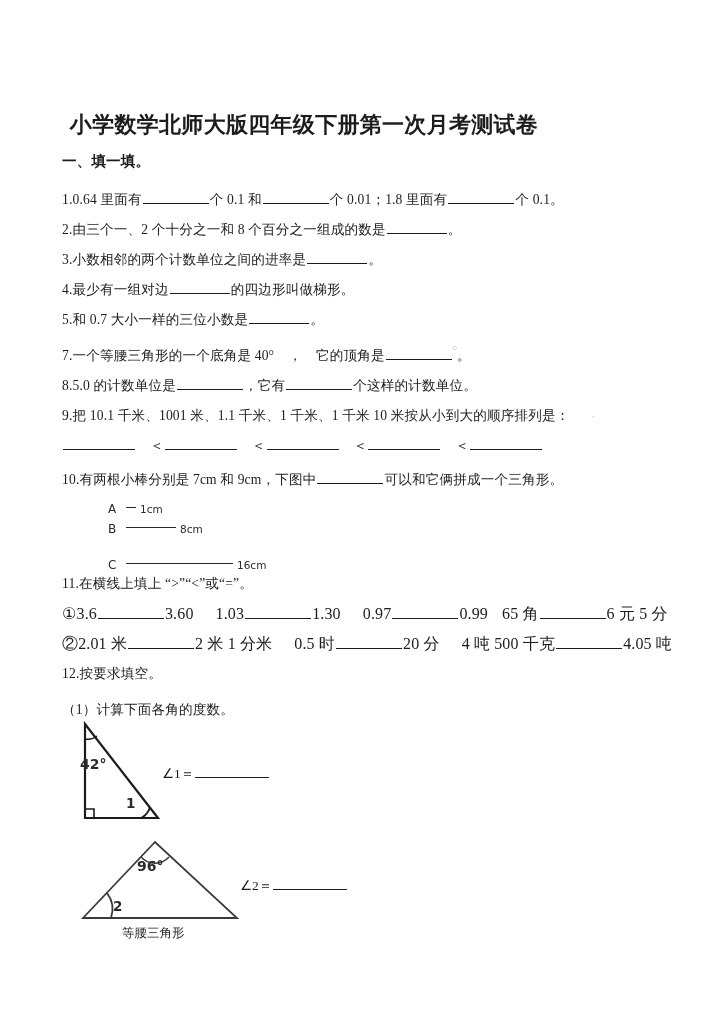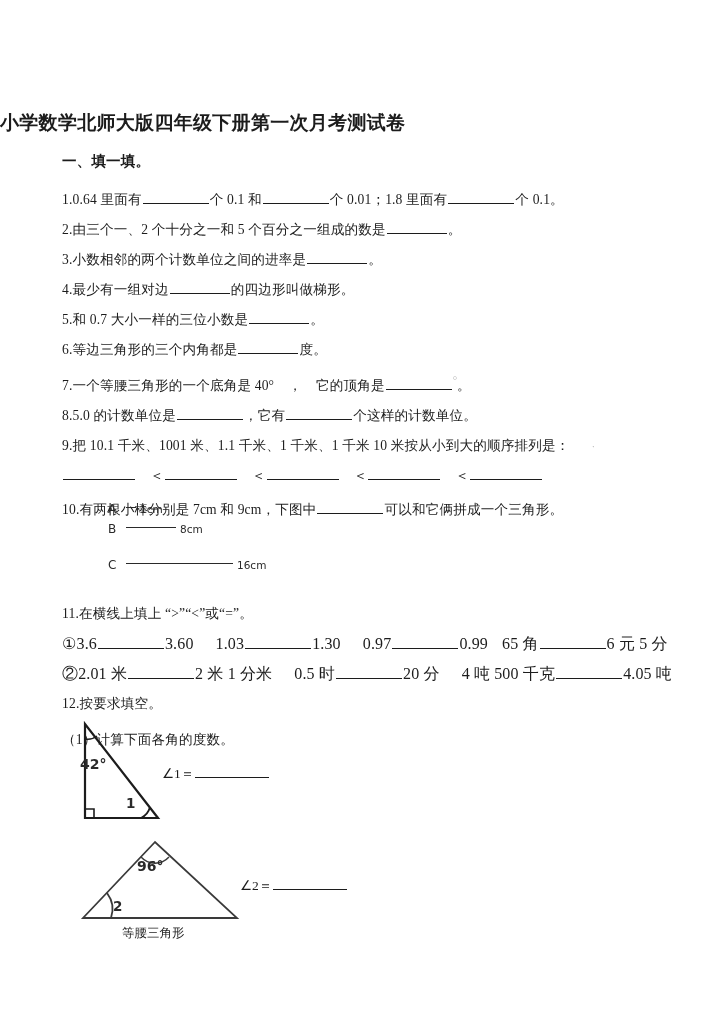--- a/index.html
+++ b/index.html
@@ -20,21 +20,22 @@
     left: 0; top: 0;
     width: 724px;
     height: 1024px;
     background: #fff;
   }
   .doc-title {
     position: absolute;
     left: 0;
     top: 110px;
     width: 608px;
-    font-size: 19px;
+    text-align: center;
+    font-size: 22px;
     font-weight: bold;
     letter-spacing: 0.3px;
   }
   .body-col {
     position: absolute;
     left: 62px;
     top: 152px;
     width: 605px;
   }
   .sec-head {
@@ -140,29 +141,28 @@
 <div class="page">
 
   <div class="doc-title">小学数学北师大版四年级下册第一次月考测试卷</div>
 
   <div class="body-col">
 
     <div class="sec-head">一、填一填。</div>
 
     <p class="q"><span>1.</span><span>0.64 里面有</span><span class="blank b-lg"></span><span>个 0.1 和</span><span class="blank b-lg"></span><span>个 0.01；1.8 里面有</span><span class="blank b-lg"></span><span>个 0.1。</span></p>
 
-    <p class="q"><span>2.</span><span>由三个一、2 个十分之一和 5 个百分之一组成的数是</span><span class="blank b-md"></span><span>。</span></p>
+    <p class="q"><span>2.</span><span>由三个一、2 个十分之一和 8 个百分之一组成的数是</span><span class="blank b-md"></span><span>。</span></p>
 
     <p class="q"><span>3.</span><span>小数相邻的两个计数单位之间的进率是</span><span class="blank b-md"></span><span>。</span></p>
 
     <p class="q"><span>4.</span><span>最少有一组对边</span><span class="blank b-md"></span><span>的四边形叫做梯形。</span></p>
 
     <p class="q"><span>5.</span><span>和 0.7 大小一样的三位小数是</span><span class="blank b-md"></span><span>。</span></p>
 
-    <p class="q"><span>6.</span><span>等边三角形的三个内角都是</span><span class="blank b-md"></span><span>度。</span></p>
 
     <p class="q"><span>7.</span><span>一个等腰三角形的一个底角是 40°</span><span class="gap-s"></span><span>，</span><span class="gap-s"></span><span>它的顶角是</span><span class="blank b-lg"></span><span class="deg-mini faint">°</span><span>。</span></p>
 
     <p class="q"><span>8.</span><span>5.0 的计数单位是</span><span class="blank b-lg"></span><span>，它有</span><span class="blank b-lg"></span><span>个这样的计数单位。</span></p>
 
     <p class="q"><span>9.</span><span>把 10.1 千米、1001 米、1.1 千米、1 千米、1 千米 10 米按从小到大的顺序排列是：</span><span class="gap-m"></span><span class="faint">·</span></p>
 
     <p class="q wrapline"><span class="blank b-xl"></span><span class="gap-s"></span><span>＜</span><span class="blank b-xl"></span><span class="gap-s"></span><span>＜</span><span class="blank b-xl"></span><span class="gap-s"></span><span>＜</span><span class="blank b-xl"></span><span class="gap-s"></span><span>＜</span><span class="blank b-xl"></span></p>
 
     <p class="q" style="margin-top:4px;"><span>10.</span><span>有两根小棒分别是 7cm 和 9cm，下图中</span><span class="blank b-lg"></span><span>可以和它俩拼成一个三角形。</span></p>

